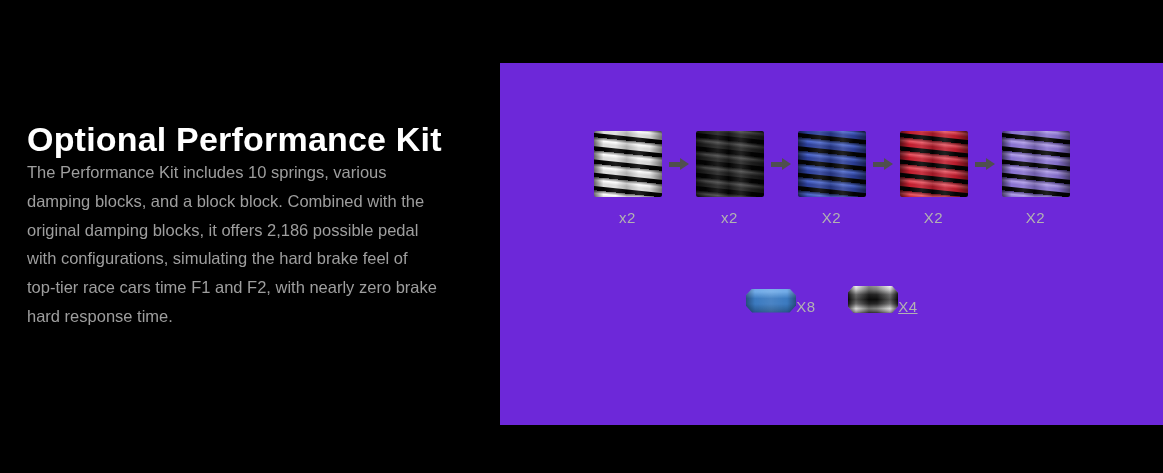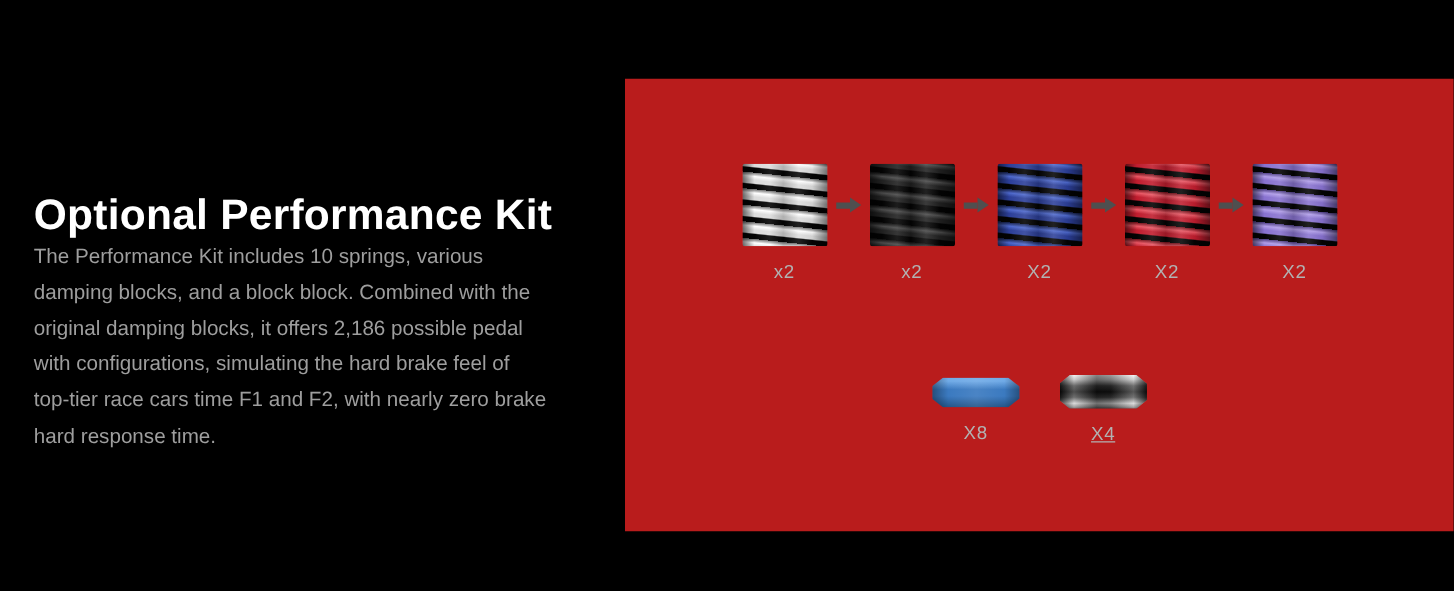--- a/index.html
+++ b/index.html
@@ -8,21 +8,21 @@
     background: #000000;
     font-family: "Liberation Sans", sans-serif;
     position: relative;
     overflow: hidden;
   }
 
   
   .kit-info {
     position: absolute;
     left: 27px;
-    top: 153px;
+    top: 120px;
     width: 466px;
   }
   .kit-title {
     color: #ffffff;
     font-size: 34px;
     font-weight: bold;
     letter-spacing: 0.2px;
     line-height: 1.12;
   }
   .kit-desc {
@@ -33,21 +33,21 @@
   }
   .kit-desc .desc-line { white-space: nowrap; }
 
   
   .panel {
     position: absolute;
     left: 500px;
     top: 63px;
     width: 663px;
     height: 362px;
-    background: #b91c1c;
+    background: #6d28d9;
   }
 
   .springs-row {
     position: absolute;
     top: 68px;
     left: 0; right: 0;
     display: flex;
     justify-content: center;
     align-items: flex-start;
   }
@@ -89,24 +89,23 @@
     position: absolute;
     top: 223px;
     left: 0; right: 0;
     display: flex;
     justify-content: center;
     align-items: flex-start;
     gap: 32px;
   }
   .block-item {
     display: flex;
-    flex-direction: column;
+    flex-direction: row;
     align-items: center;
     width: 70px;
-    margin-top: 16px;
   }
   .disc {
     width: 70px;
     height: 24px;
     clip-path: polygon(13% 0, 87% 0, 100% 30%, 100% 70%, 87% 100%, 13% 100%, 0 70%, 0 30%);
   }
   .ring {
     width: 70px;
     height: 27px;
     margin-top: -2px;

